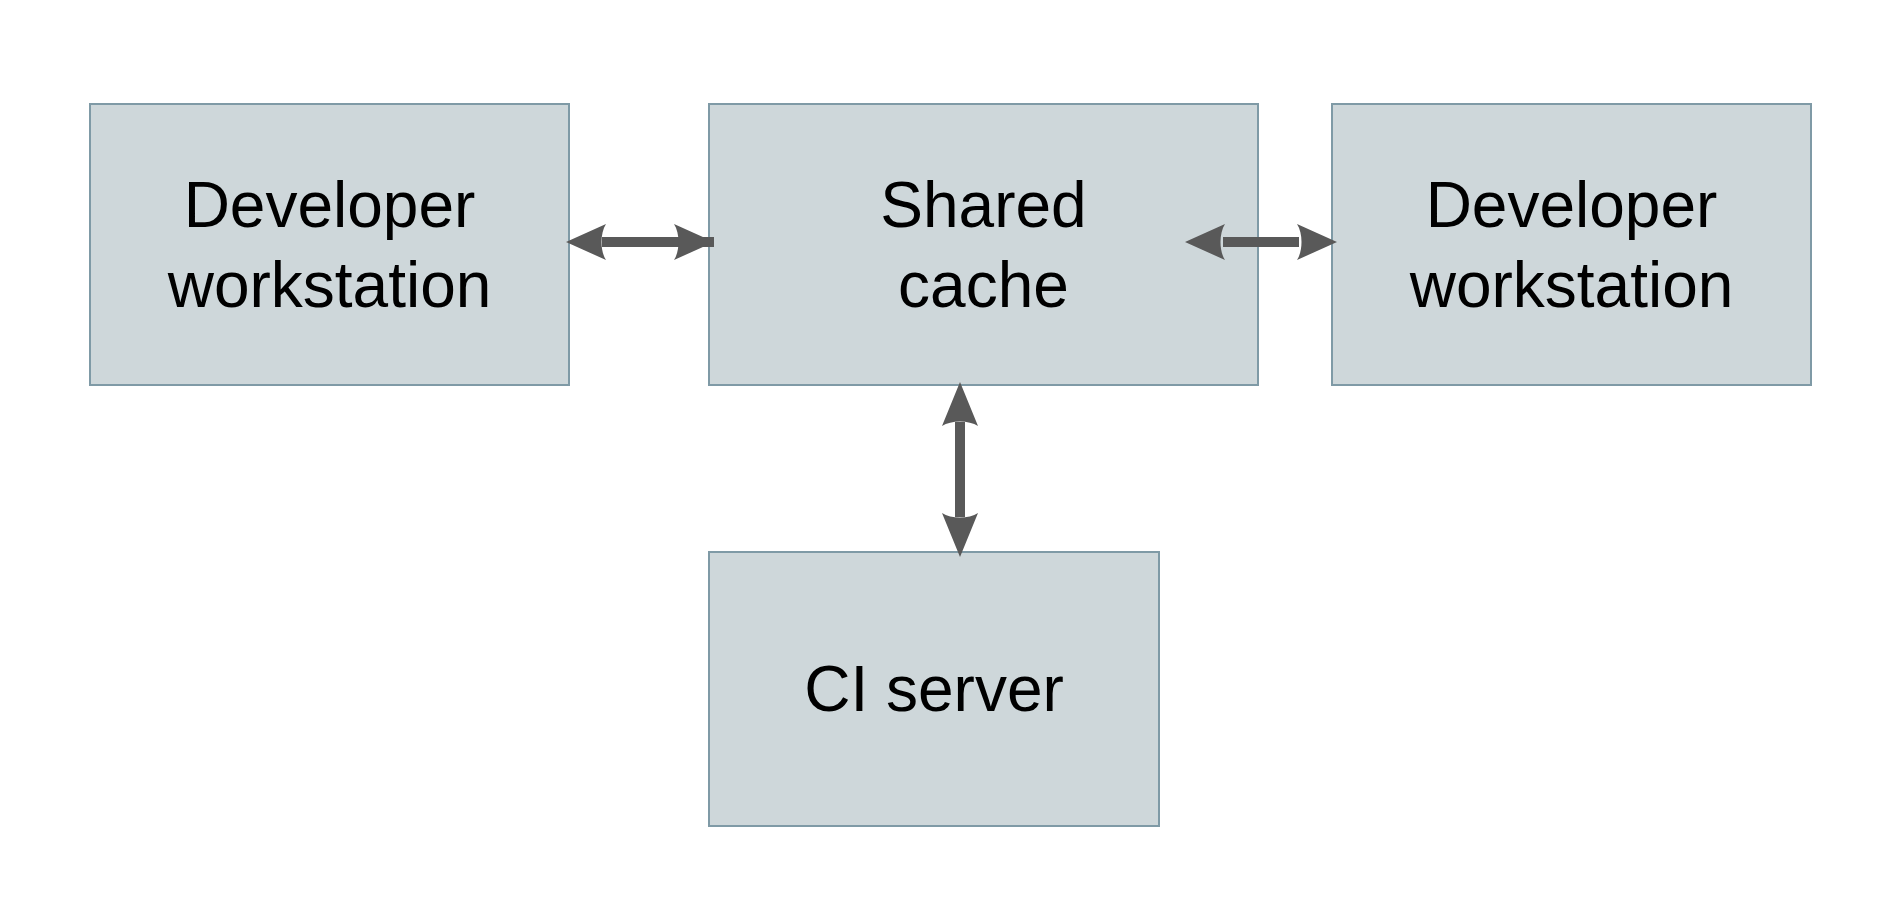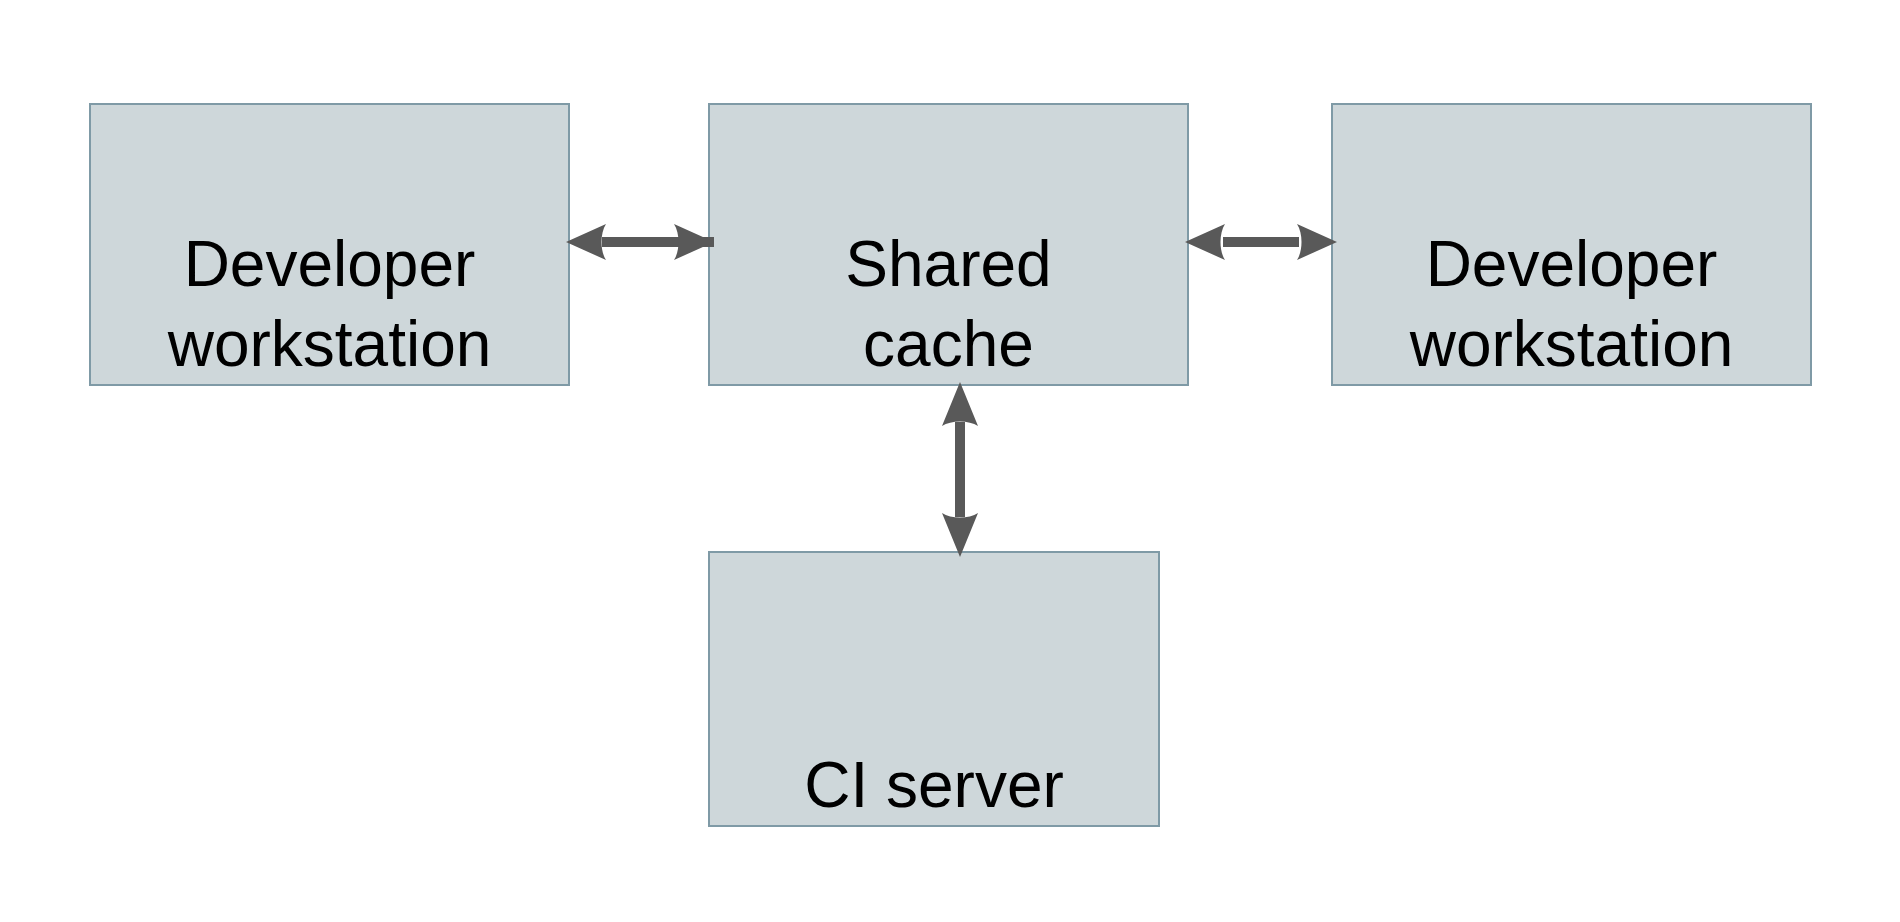--- a/index.html
+++ b/index.html
@@ -19,36 +19,36 @@
     width: 1900px;
     height: 922px;
     background: #ffffff;
   }
   .node-box {
     position: absolute;
     box-sizing: border-box;
     background: #ced7da;
     border: 2px solid #7f9aa6;
     display: flex;
-    align-items: flex-end;
+    align-items: center;
     justify-content: center;
     text-align: center;
   }
   .node-label {
     font-size: 64px;
     line-height: 1.25;
     color: #000000;
     font-weight: 400;
     letter-spacing: 0px;
     white-space: pre-line;
     padding: 0 8px;
   }
   
   #node-dev-left  { left: 89px;  top: 103px; width: 481px; height: 283px; }
-  #node-shared-cache { left: 708px; top: 103px; width: 481px; height: 283px; }
+  #node-shared-cache { left: 708px; top: 103px; width: 551px; height: 283px; }
   #node-dev-right { left: 1331px; top: 103px; width: 481px; height: 283px; }
   #node-ci-server { left: 708px; top: 551px; width: 452px; height: 276px; }
 
   .connector {
     position: absolute;
     overflow: visible;
   }
   #edge-left   { left: 566px;  top: 211px; width: 148px; height: 62px; }
   #edge-right  { left: 1185px; top: 211px; width: 152px; height: 62px; }
   #edge-bottom { left: 929px;  top: 382px; width: 62px;  height: 175px; }

